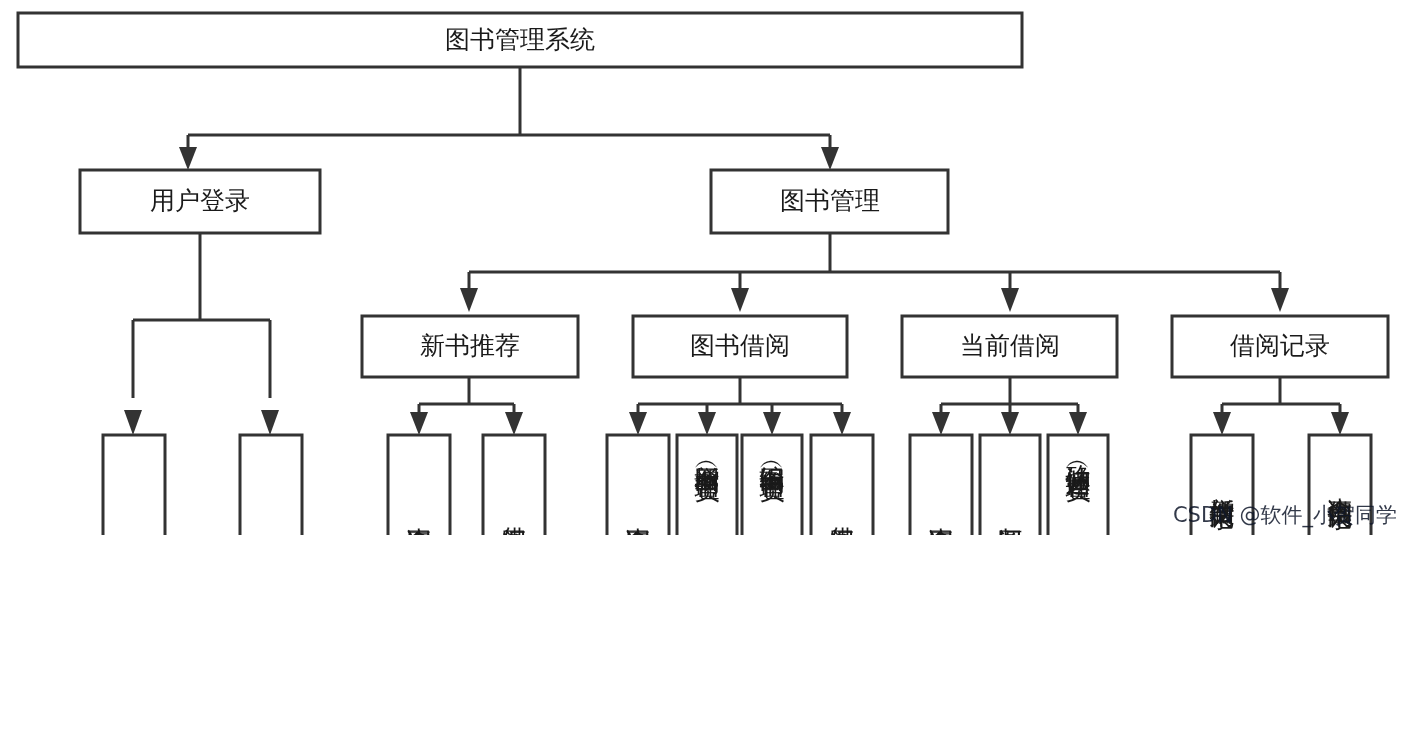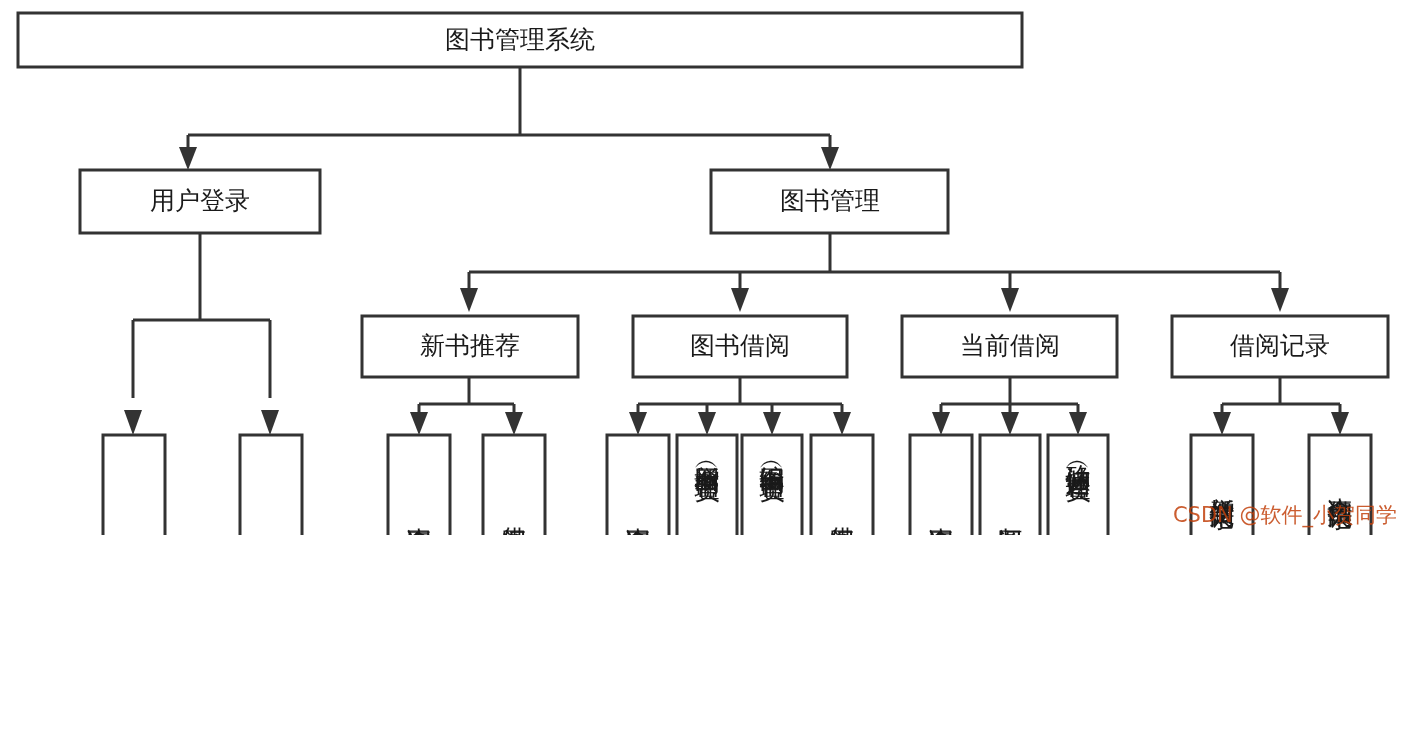--- a/index.html
+++ b/index.html
@@ -62,21 +62,21 @@
     letter-spacing: 2px;
     color: #1a1a1a;
     white-space: nowrap;
   }
   .watermark {
     position: absolute;
     right: 8px;
     bottom: 6px;
     font-family: "DejaVu Sans", "Liberation Sans", sans-serif;
     font-size: 21px;
-    color: #c2410c;
+    color: #0f172a;
     opacity: 0.85;
     white-space: nowrap;
   }
 </style>
 </head>
 <body>
 
 <div id="canvas-wrap">
 
   <svg id="diagram-svg" viewBox="0 0 1405 747">

